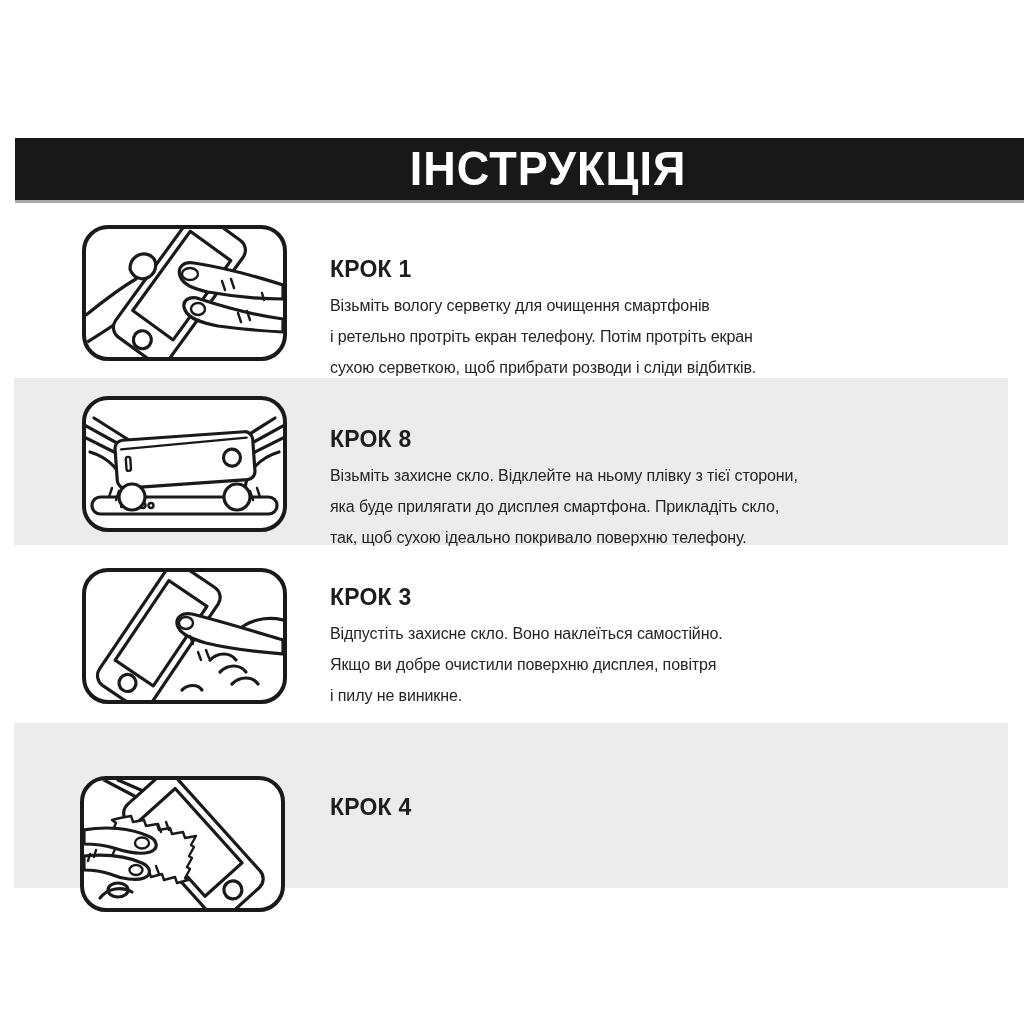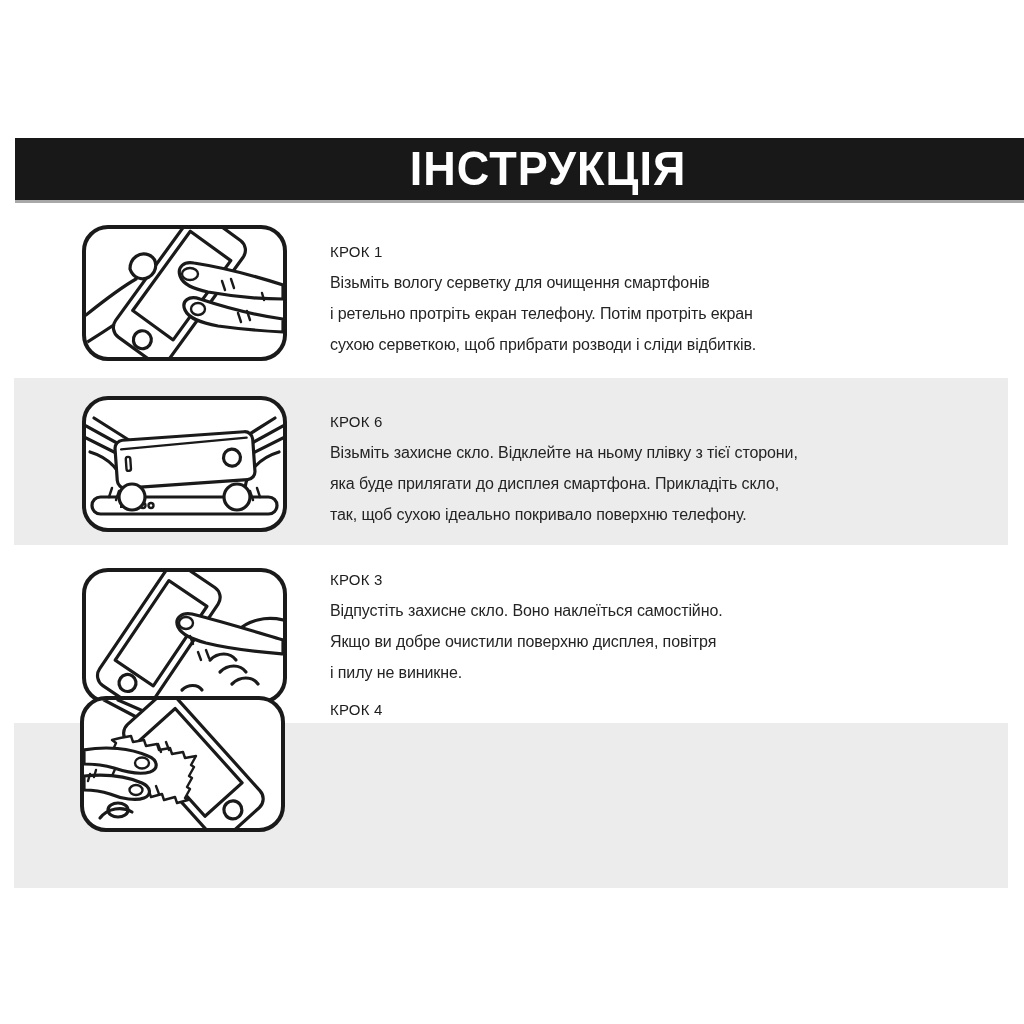--- a/index.html
+++ b/index.html
@@ -17,33 +17,33 @@
     margin:0;color:#ffffff;font-size:45px;font-weight:bold;letter-spacing:1px;
     transform:scaleY(1.06);
   }
   .band{position:absolute;left:14px;width:994px;background:#ececec;}
   .band.b2{top:378px;height:167px;}
   .band.b4{top:723px;height:165px;}
   .step{position:absolute;left:0;right:0;}
   .s1{top:225px;height:140px;}
   .s2{top:396px;height:136px;}
   .s3{top:568px;height:136px;}
-  .s4{top:696px;height:136px;padding-left:27px;}
+  .s4{top:776px;height:136px;padding-left:27px;}
   .fig{
     position:absolute;left:82px;top:0;width:197px;height:128px;
     border:4px solid #1a1a1a;border-radius:26px;background:#ffffff;overflow:hidden;
   }
   .s4 .fig{left:80px;}
   .fig svg{display:block;width:197px;height:128px;}
   .txt{position:absolute;left:330px;width:672px;}
   .s1 .txt{top:15px;}
   .s2 .txt{top:14px;}
   .s3 .txt{top:0;}
   .s4 .txt{top:2px;}
-  .txt h2{margin:3px 0 7px 0;font-size:15px;font-weight:normal;color:#1d1d1d;letter-spacing:.2px;}
+  .txt h2{margin:16px 0 7px 0;font-size:23px;font-weight:bold;color:#1d1d1d;letter-spacing:.2px;}
   .txt p{margin:0;font-size:16px;line-height:31px;white-space:pre-line;letter-spacing:-0.1px;}
   .art{fill:none;stroke:#1a1a1a;stroke-width:3.2;stroke-linecap:round;stroke-linejoin:round;}
   .art .w{fill:#ffffff;}
   .art .thin{stroke-width:2.4;}
   .art .solid{fill:#1a1a1a;stroke:none;}
 </style>
 </head>
 <body>
 
 <div class="band b2"></div>
@@ -112,21 +112,21 @@
       </g>
       <circle class="w" cx="46" cy="97" r="13"></circle>
       <circle class="w" cx="151" cy="97" r="13"></circle>
       <g class="thin">
         <path d="M26,88 l-3,9 M33,91 l-3,9"></path>
         <path d="M171,88 l3,9 M164,91 l3,9"></path>
       </g>
     </svg>
   </div>
   <div class="txt">
-    <h2>КРОК 6</h2>
+    <h2>КРОК 8</h2>
     <p>Візьміть захисне скло. Відклейте на ньому плівку з тієї сторони,
 яка буде прилягати до дисплея смартфона. Прикладіть скло,
 так, щоб сухою ідеально покривало поверхню телефону.</p>
   </div>
 </section>
 
 <section class="step s3">
   <div class="fig">
     <svg viewBox="0 0 197 128" class="art" aria-hidden="true">
       <g transform="rotate(34 72 64)">

